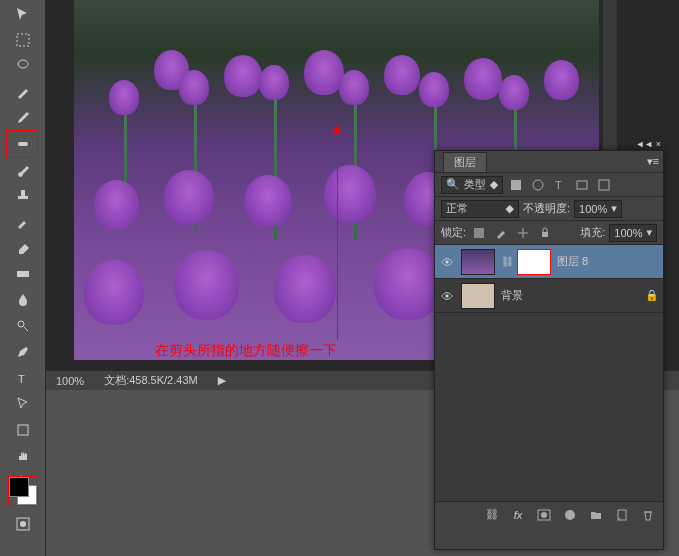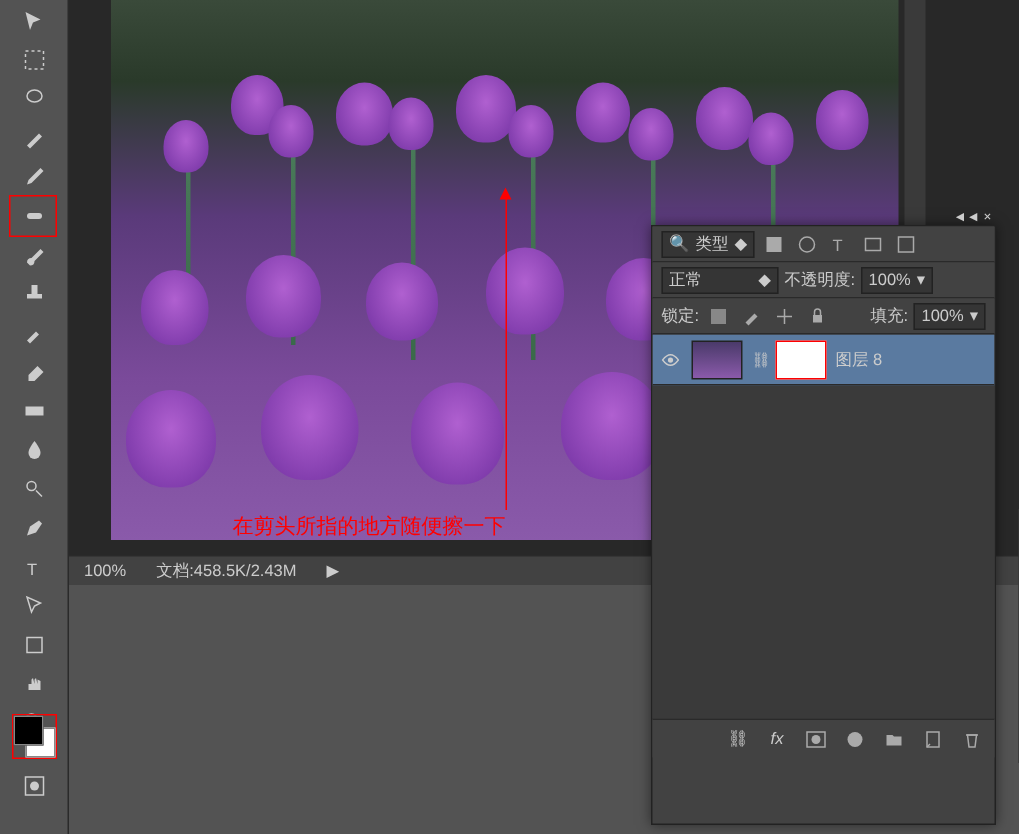--- a/index.html
+++ b/index.html
@@ -197,20 +197,24 @@
     <span>100%</span>
     <span><span>文档</span><span>:458.5K/2.43M</span></span>
     <span>▶</span>
   </div>
 </div>
 
 <div class="annotation">在剪头所指的地方随便擦一下</div>
 
 <div class="layers-panel">
   <div class="panel-close">◄◄ ×</div>
+  <div class="panel-header">
+    <div class="panel-tab">图层</div>
+    <span class="menu-icon">▾≡</span>
+  </div>
   <div class="panel-row">
     <div class="dropdown">
       <span>🔍</span>
       <span>类型</span>
       <span>◆</span>
     </div>
     <div class="icon-btn">
         <svg viewBox="0 0 14 14">
           <rect x="2" y="2" width="10" height="10"></rect>
         </svg>
@@ -284,20 +288,31 @@
           <svg viewBox="0 0 16 16" width="14" height="14">
             <path d="M8 4c3 0 6 4 6 4s-3 4-6 4-6-4-6-4 3-4 6-4z" fill="none" stroke="#ccc"></path>
             <circle cx="8" cy="8" r="2" fill="#ccc"></circle>
           </svg>
         </div>
       <div class="thumb" style="background:linear-gradient(#4a3a6a,#8a5aaa);"></div>
       <span class="link-icon">⛓</span>
       <div class="mask-thumb red-box"></div>
       <span>图层 8</span>
     </div>
+    <div class="layer-item">
+      <div class="eye">
+          <svg viewBox="0 0 16 16" width="14" height="14">
+            <path d="M8 4c3 0 6 4 6 4s-3 4-6 4-6-4-6-4 3-4 6-4z" fill="none" stroke="#ccc"></path>
+            <circle cx="8" cy="8" r="2" fill="#ccc"></circle>
+          </svg>
+        </div>
+      <div class="thumb" style="background:#d0c0b0;"></div>
+      <span>背景</span>
+      <span style="margin-left:auto;">🔒</span>
+    </div>
   </div>
   <div class="panel-footer">
     <div class="icon-btn">⛓</div>
     <div class="icon-btn">
         <span style="font-style:italic;">fx</span>
       </div>
     <div class="icon-btn">
         <svg viewBox="0 0 14 14">
           <rect x="1" y="2" width="12" height="10" fill="none" stroke="#aaa"></rect>
           <circle cx="7" cy="7" r="3" fill="#aaa"></circle>

